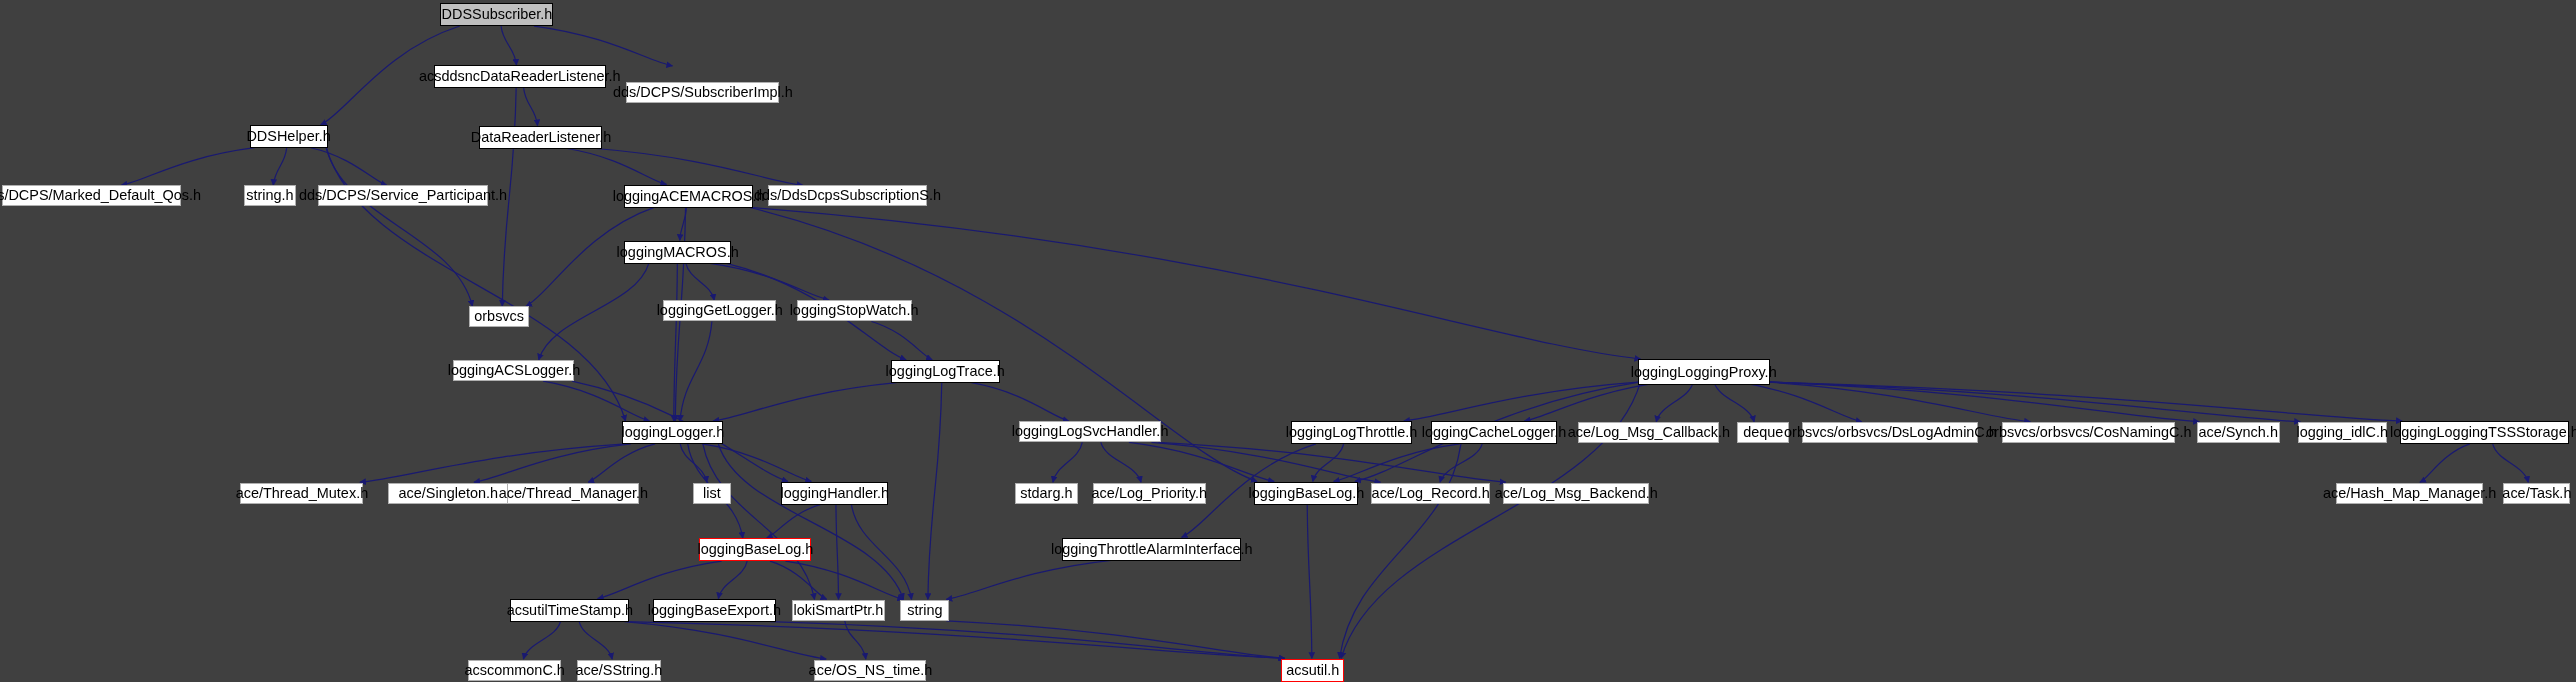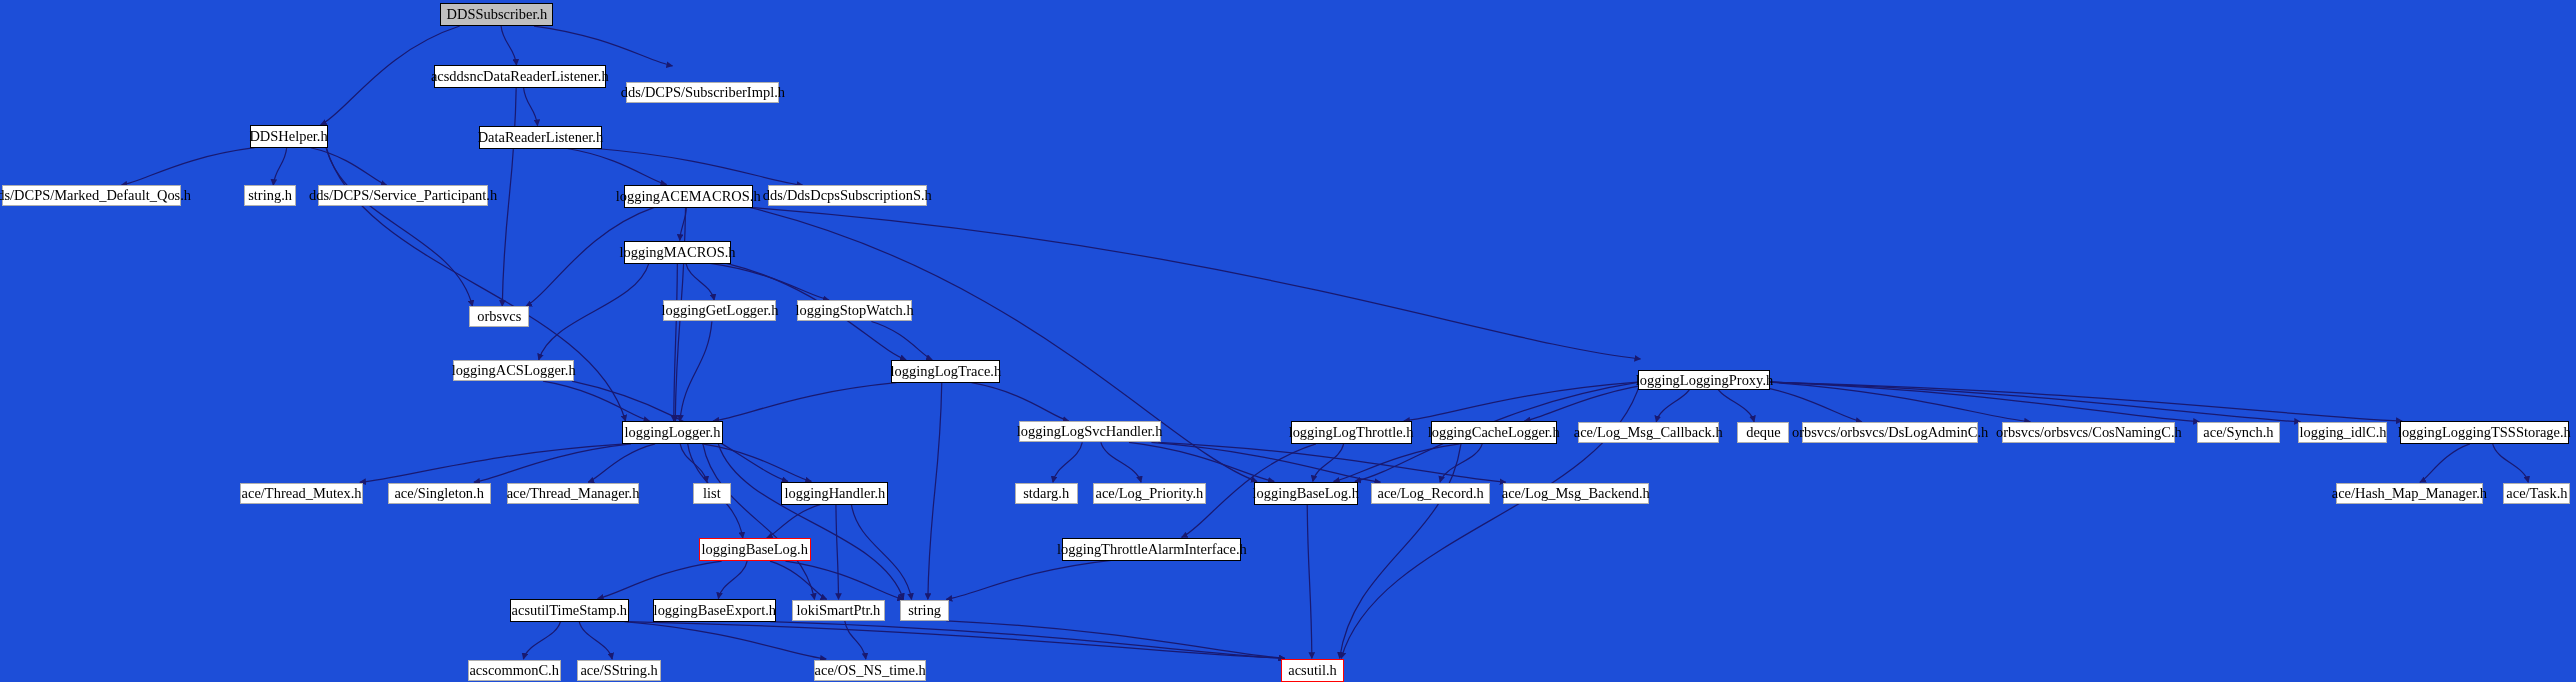--- a/index.html
+++ b/index.html
@@ -5,22 +5,22 @@
 <style>
   html, body {
     margin: 0;
     padding: 0;
     background: #ffffff;
   }
   #canvas {
     position: relative;
     width: 2576px;
     height: 682px;
-    background: #1d4ed8;
-    font-family: Liberation Serif, serif;
+    background: #404040;
+    font-family: Liberation Sans, sans-serif;
     overflow: hidden;
   }
   #edges {
     position: absolute;
     left: 0;
     top: 0;
     width: 2576px;
     height: 682px;
     pointer-events: none;
   }
@@ -186,21 +186,21 @@
       </div>
       <div class="node " style="left: 469px; top: 306px; width: 60px; height: 21.4px;">
         <span class="lbl">orbsvcs</span>
       </div>
       <div class="node " style="left: 453px; top: 360px; width: 121px; height: 21.4px;">
         <span class="lbl">loggingACSLogger.h</span>
       </div>
       <div class="node bold" style="left: 891px; top: 360px; width: 109px; height: 23px;">
         <span class="lbl">loggingLogTrace.h</span>
       </div>
-      <div class="node bold" style="left: 1638px; top: 370px; width: 132px; height: 20px;">
+      <div class="node bold" style="left: 1638px; top: 359px; width: 132px; height: 26px;">
         <span class="lbl">loggingLoggingProxy.h</span>
       </div>
       <div class="node bold" style="left: 622px; top: 421px; width: 101px; height: 23px;">
         <span class="lbl">loggingLogger.h</span>
       </div>
       <div class="node " style="left: 1019px; top: 421px; width: 142px; height: 21.4px;">
         <span class="lbl">loggingLogSvcHandler.h</span>
       </div>
       <div class="node bold" style="left: 1291px; top: 421px; width: 121px; height: 23px;">
         <span class="lbl">loggingLogThrottle.h</span>
@@ -225,21 +225,21 @@
       </div>
       <div class="node " style="left: 2298px; top: 422px; width: 89px; height: 21.4px;">
         <span class="lbl">logging_idlC.h</span>
       </div>
       <div class="node bold" style="left: 2400px; top: 421px; width: 169px; height: 23px;">
         <span class="lbl">loggingLoggingTSSStorage.h</span>
       </div>
       <div class="node " style="left: 240px; top: 483px; width: 123px; height: 21.4px;">
         <span class="lbl">ace/Thread_Mutex.h</span>
       </div>
-      <div class="node " style="left: 388px; top: 483px; width: 103px; height: 21.4px;">
+      <div class="node " style="left: 388px; top: 483px; width: 120px; height: 21.4px;">
         <span class="lbl">ace/Singleton.h</span>
       </div>
       <div class="node " style="left: 507px; top: 483px; width: 132px; height: 21.4px;">
         <span class="lbl">ace/Thread_Manager.h</span>
       </div>
       <div class="node " style="left: 693px; top: 483px; width: 38px; height: 21.4px;">
         <span class="lbl">list</span>
       </div>
       <div class="node bold" style="left: 781px; top: 482px; width: 107px; height: 23px;">
         <span class="lbl">loggingHandler.h</span>

